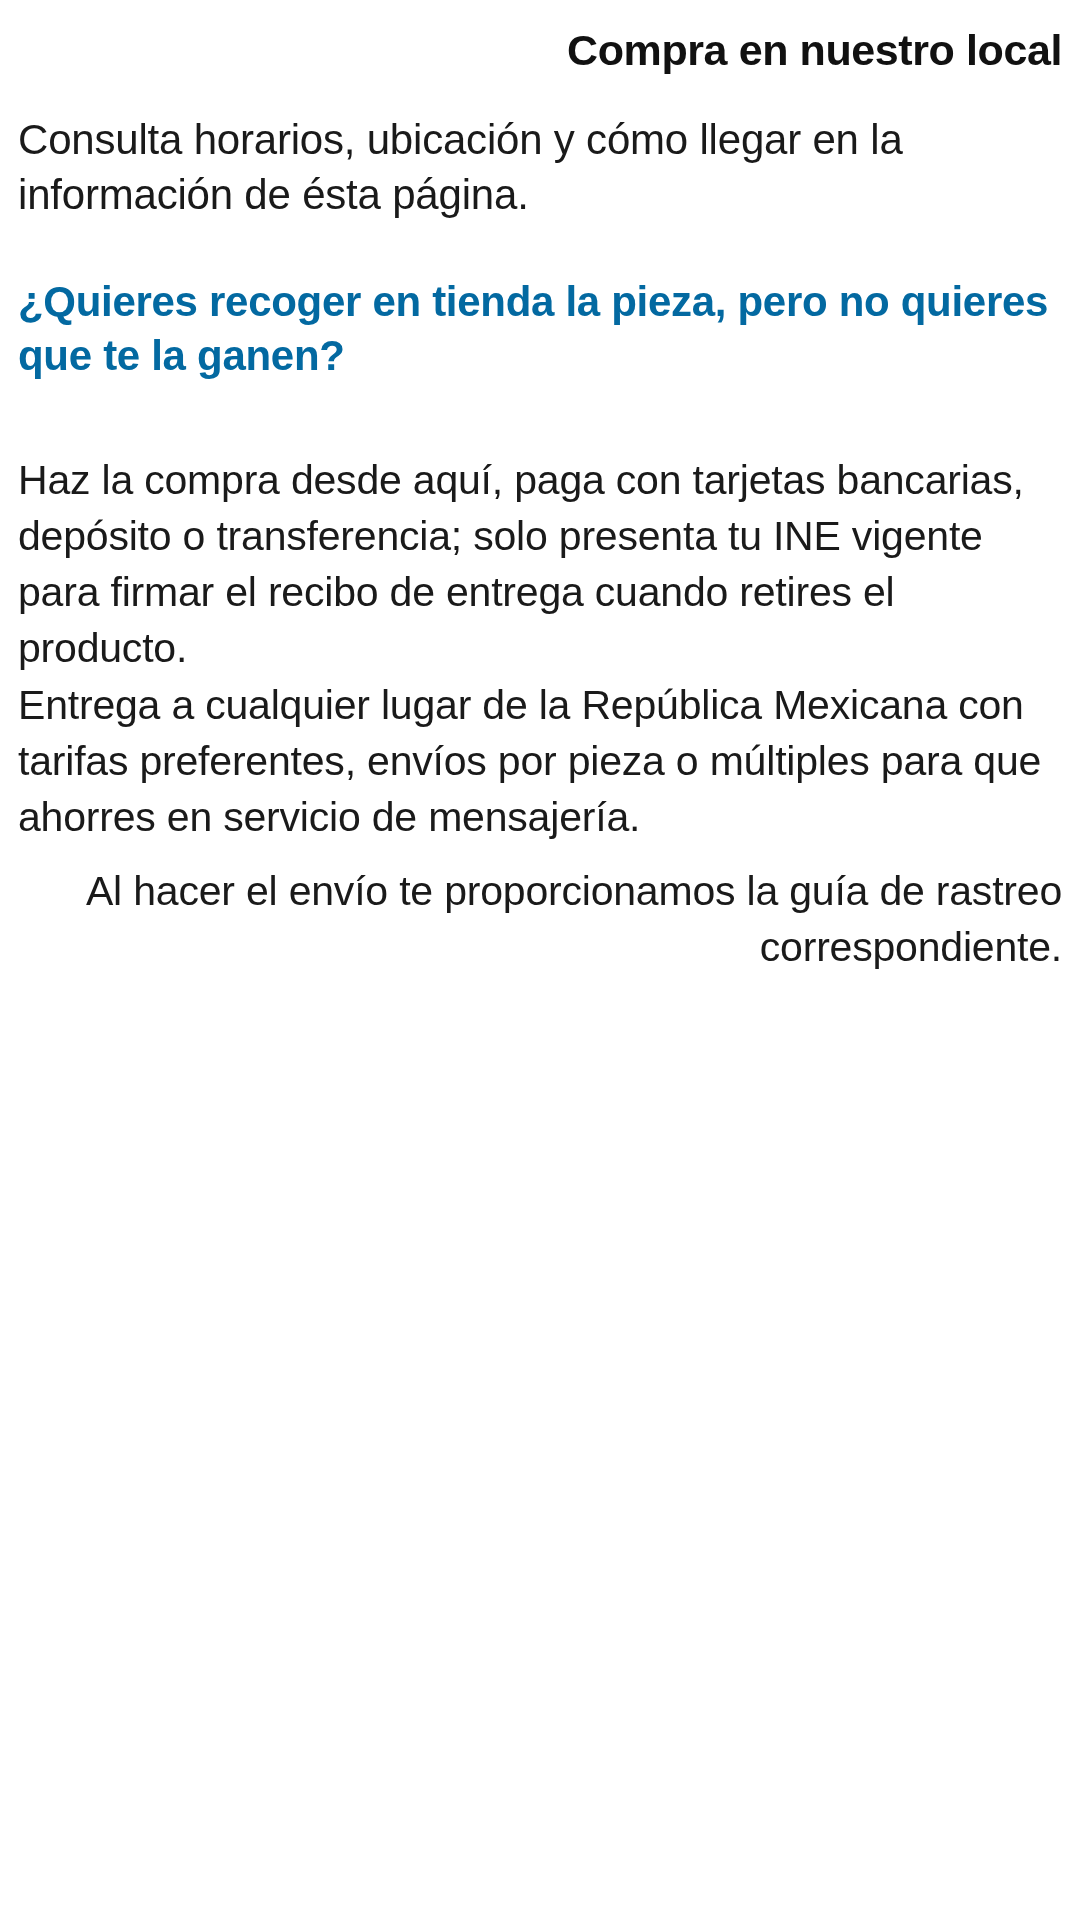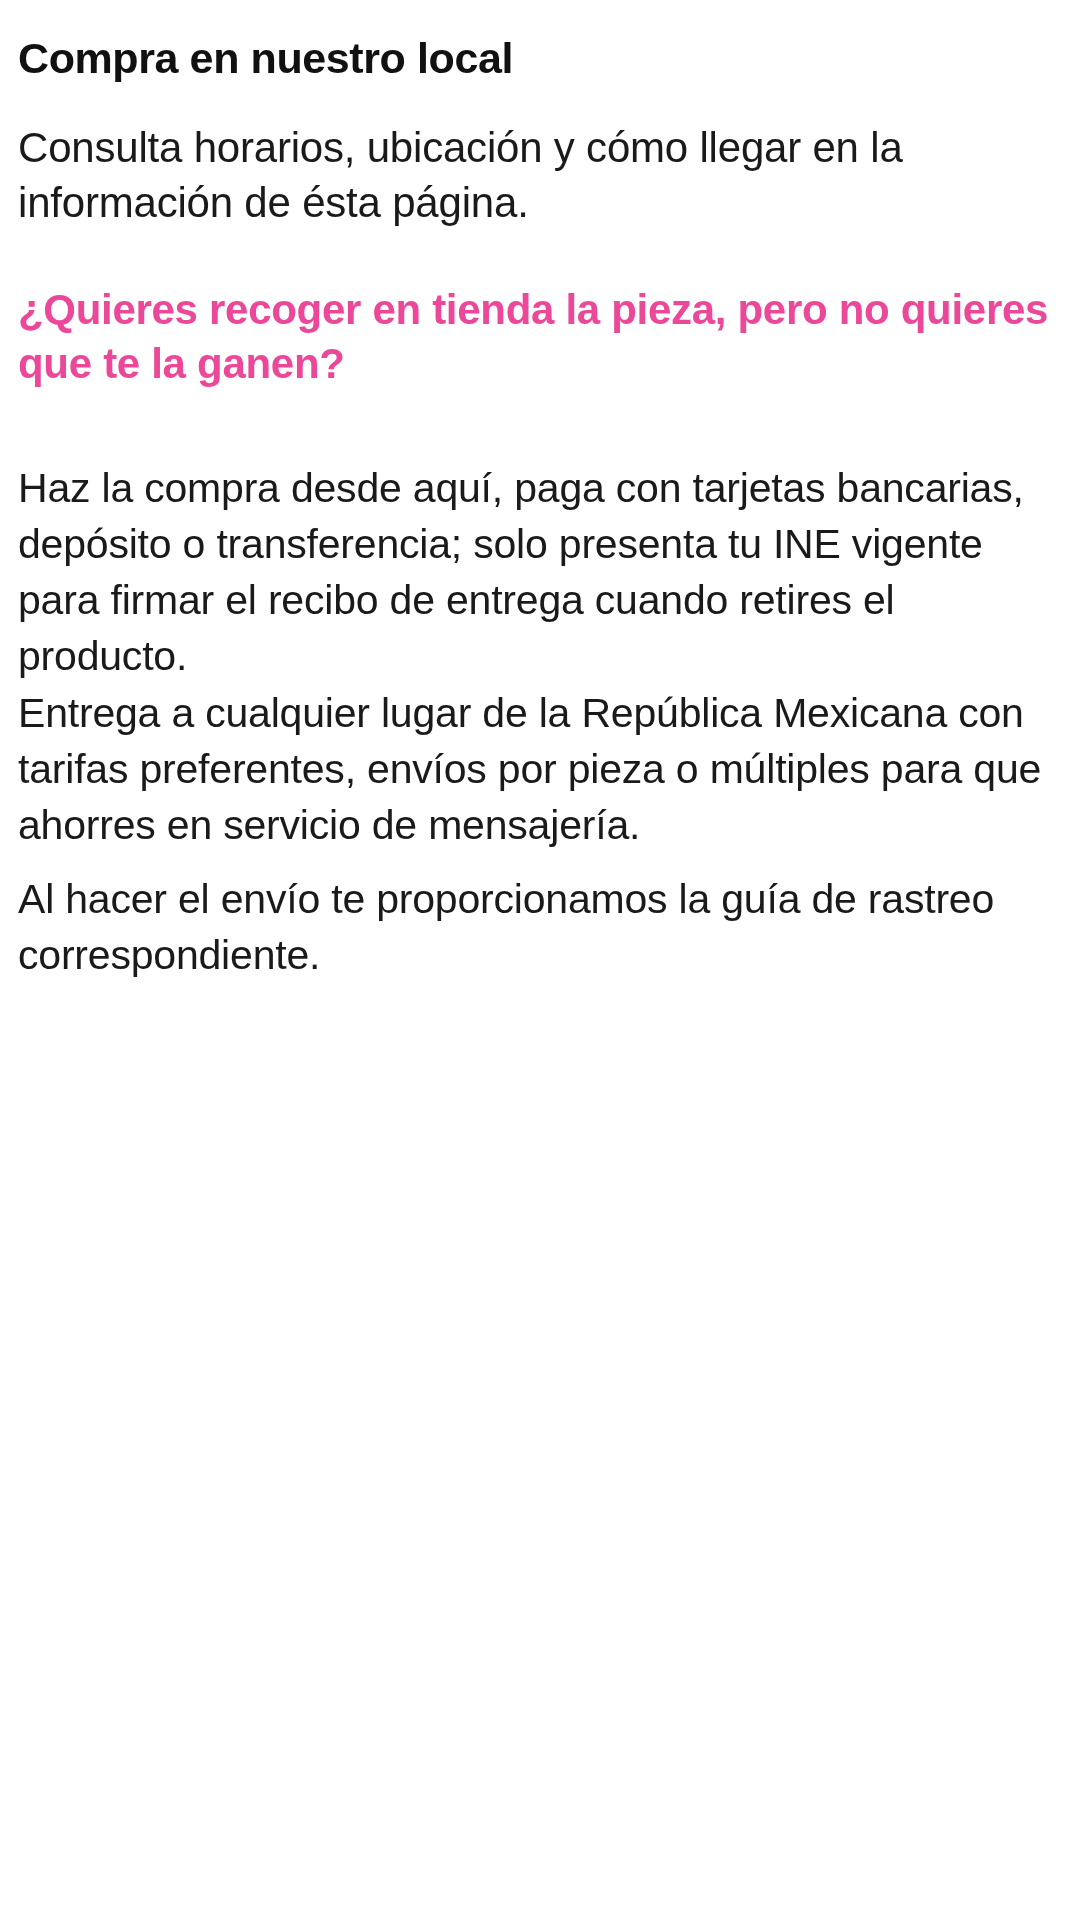--- a/index.html
+++ b/index.html
@@ -33,32 +33,32 @@
 
   .body-text {
     font-size: 42px;
     font-weight: 400;
     line-height: 1.32;
     letter-spacing: -0.2px;
     color: #1a1a1a;
     margin: 0;
   }
 
-  .block-title-1 { margin: 24px 0 0 0; }
+  .block-title-1 { margin: 16px 0 0 0; text-align: right; }
 
   .para-1 { margin-top: 50px; }
   .para-2 { margin-top: 36px; }
 
   .q-heading {
     margin-top: 52px;
     font-size: 42px;
     font-weight: 700;
     line-height: 1.30;
     letter-spacing: -0.3px;
-    color: #ec4899;
+    color: #0369a1;
   }
 
   .para-3 {
     margin-top: 68px;
     font-size: 41px;
     line-height: 1.37;
   }
 
   .h-section {
     margin-top: 80px;
@@ -71,20 +71,21 @@
 
   .para-4 {
     font-size: 41px;
     line-height: 1.37;
   }
 
   .para-5 {
     margin-top: 18px;
     font-size: 41px;
     line-height: 1.37;
+    text-align: right;
   }
 
   .para-6 {
     margin-top: 72px;
     font-size: 41px;
     line-height: 1.37;
     padding-bottom: 40px;
   }
 </style>
 </head>

